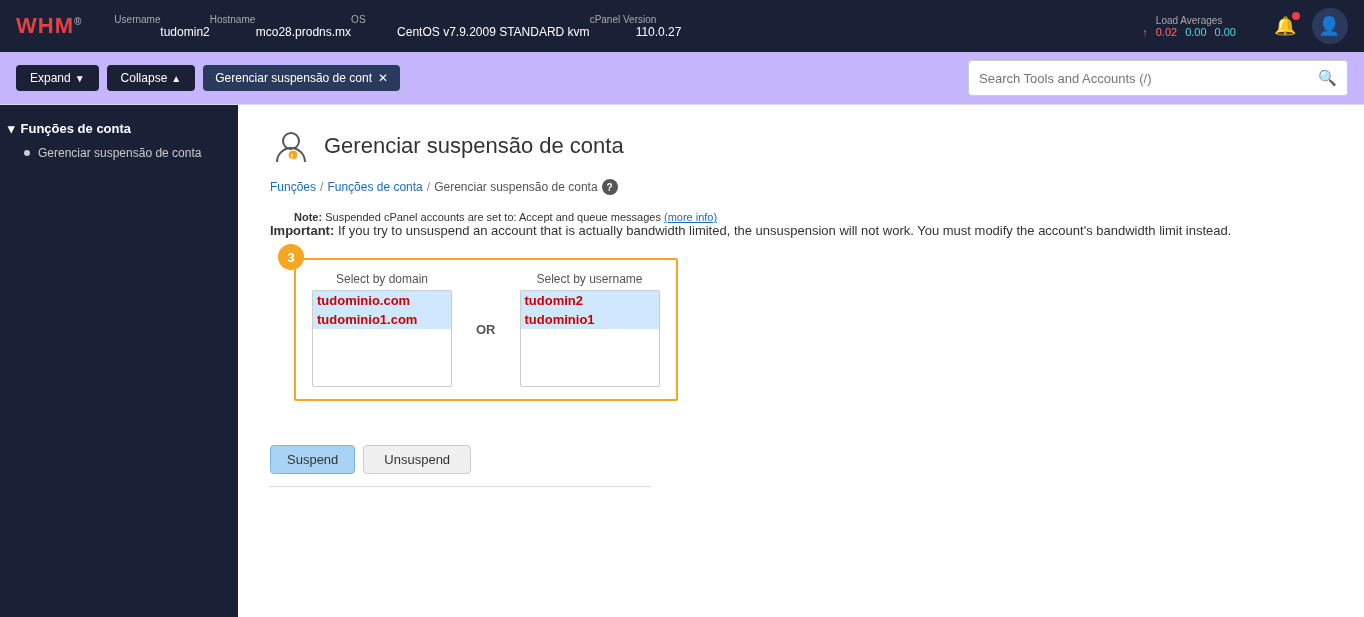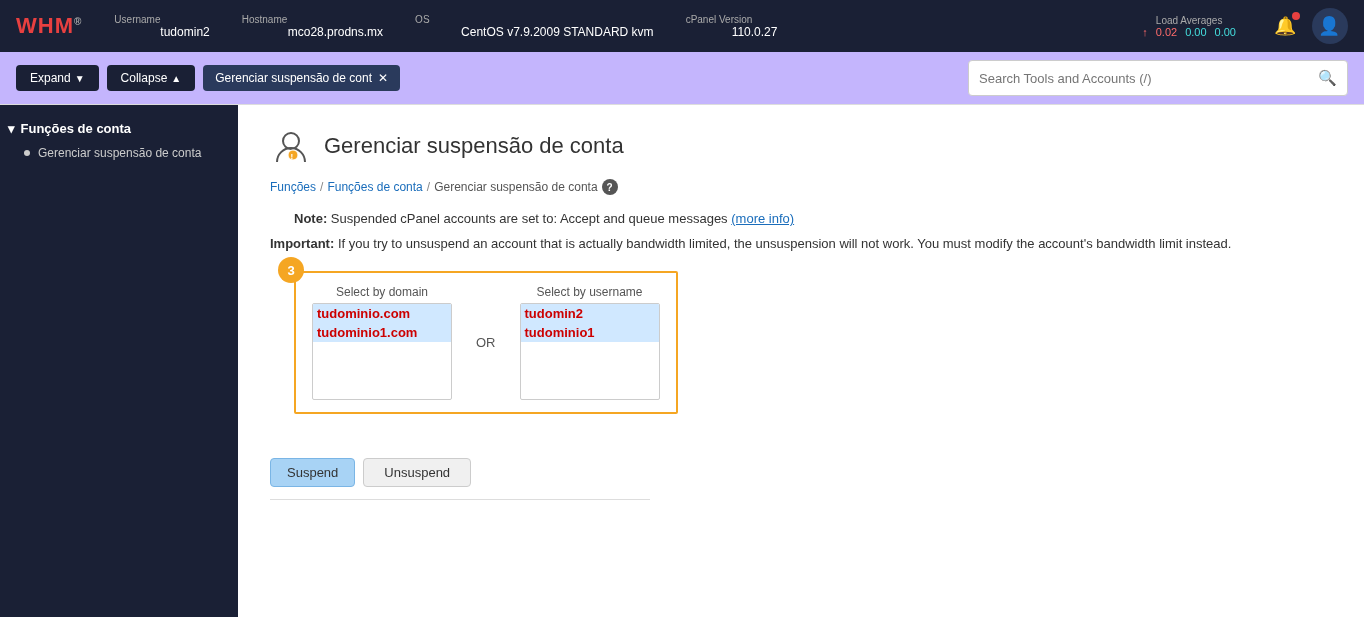--- a/index.html
+++ b/index.html
@@ -17,21 +17,20 @@
     }
     .top-bar .logo {
       font-size: 22px;
       font-weight: bold;
       color: #fff;
       letter-spacing: 1px;
     }
     .top-bar .logo span { color: #e84040; }
     .top-bar .sys-info {
       display: flex;
-      gap: 32px;
       flex: 1;
     }
     .sys-info-item { display: flex; flex-direction: column; }
     .sys-info-item .label { font-size: 10px; color: #aaa; }
     .sys-info-item .value { font-size: 12px; color: #fff; margin-left: 46px; }
     .top-bar .load-averages {
       display: flex;
       flex-direction: column;
       align-items: center;
       font-size: 11px;
@@ -191,23 +190,22 @@
       color: #fff;
       border-radius: 50%;
       display: inline-flex;
       align-items: center;
       justify-content: center;
       font-size: 10px;
       font-weight: bold;
     }
 
     .note-box {
-      font-size: 13px;
+      font-size: 11px;
       color: #333;
-      margin-bottom: 10px;
       padding-left: 24px;
     }
     .note-box .note-label { font-weight: bold; }
     .note-box a { color: #1a6dbb; }
 
     .important-box {
       font-size: 13px;
       color: #333;
       margin-bottom: 20px;
     }
@@ -252,21 +250,21 @@
     .select-list {
       width: 140px;
       border: 1px solid #ccc;
       background: #fff;
       font-size: 13px;
     }
     .select-list option { padding: 2px 4px; }
 
     .or-divider {
       font-size: 13px;
-      font-weight: normal;
+      font-weight: bold;
       color: #555;
       align-self: center;
       padding: 0 8px;
     }
 
     .actions-row {
       display: flex;
       gap: 8px;
       margin-top: 12px;
     }

